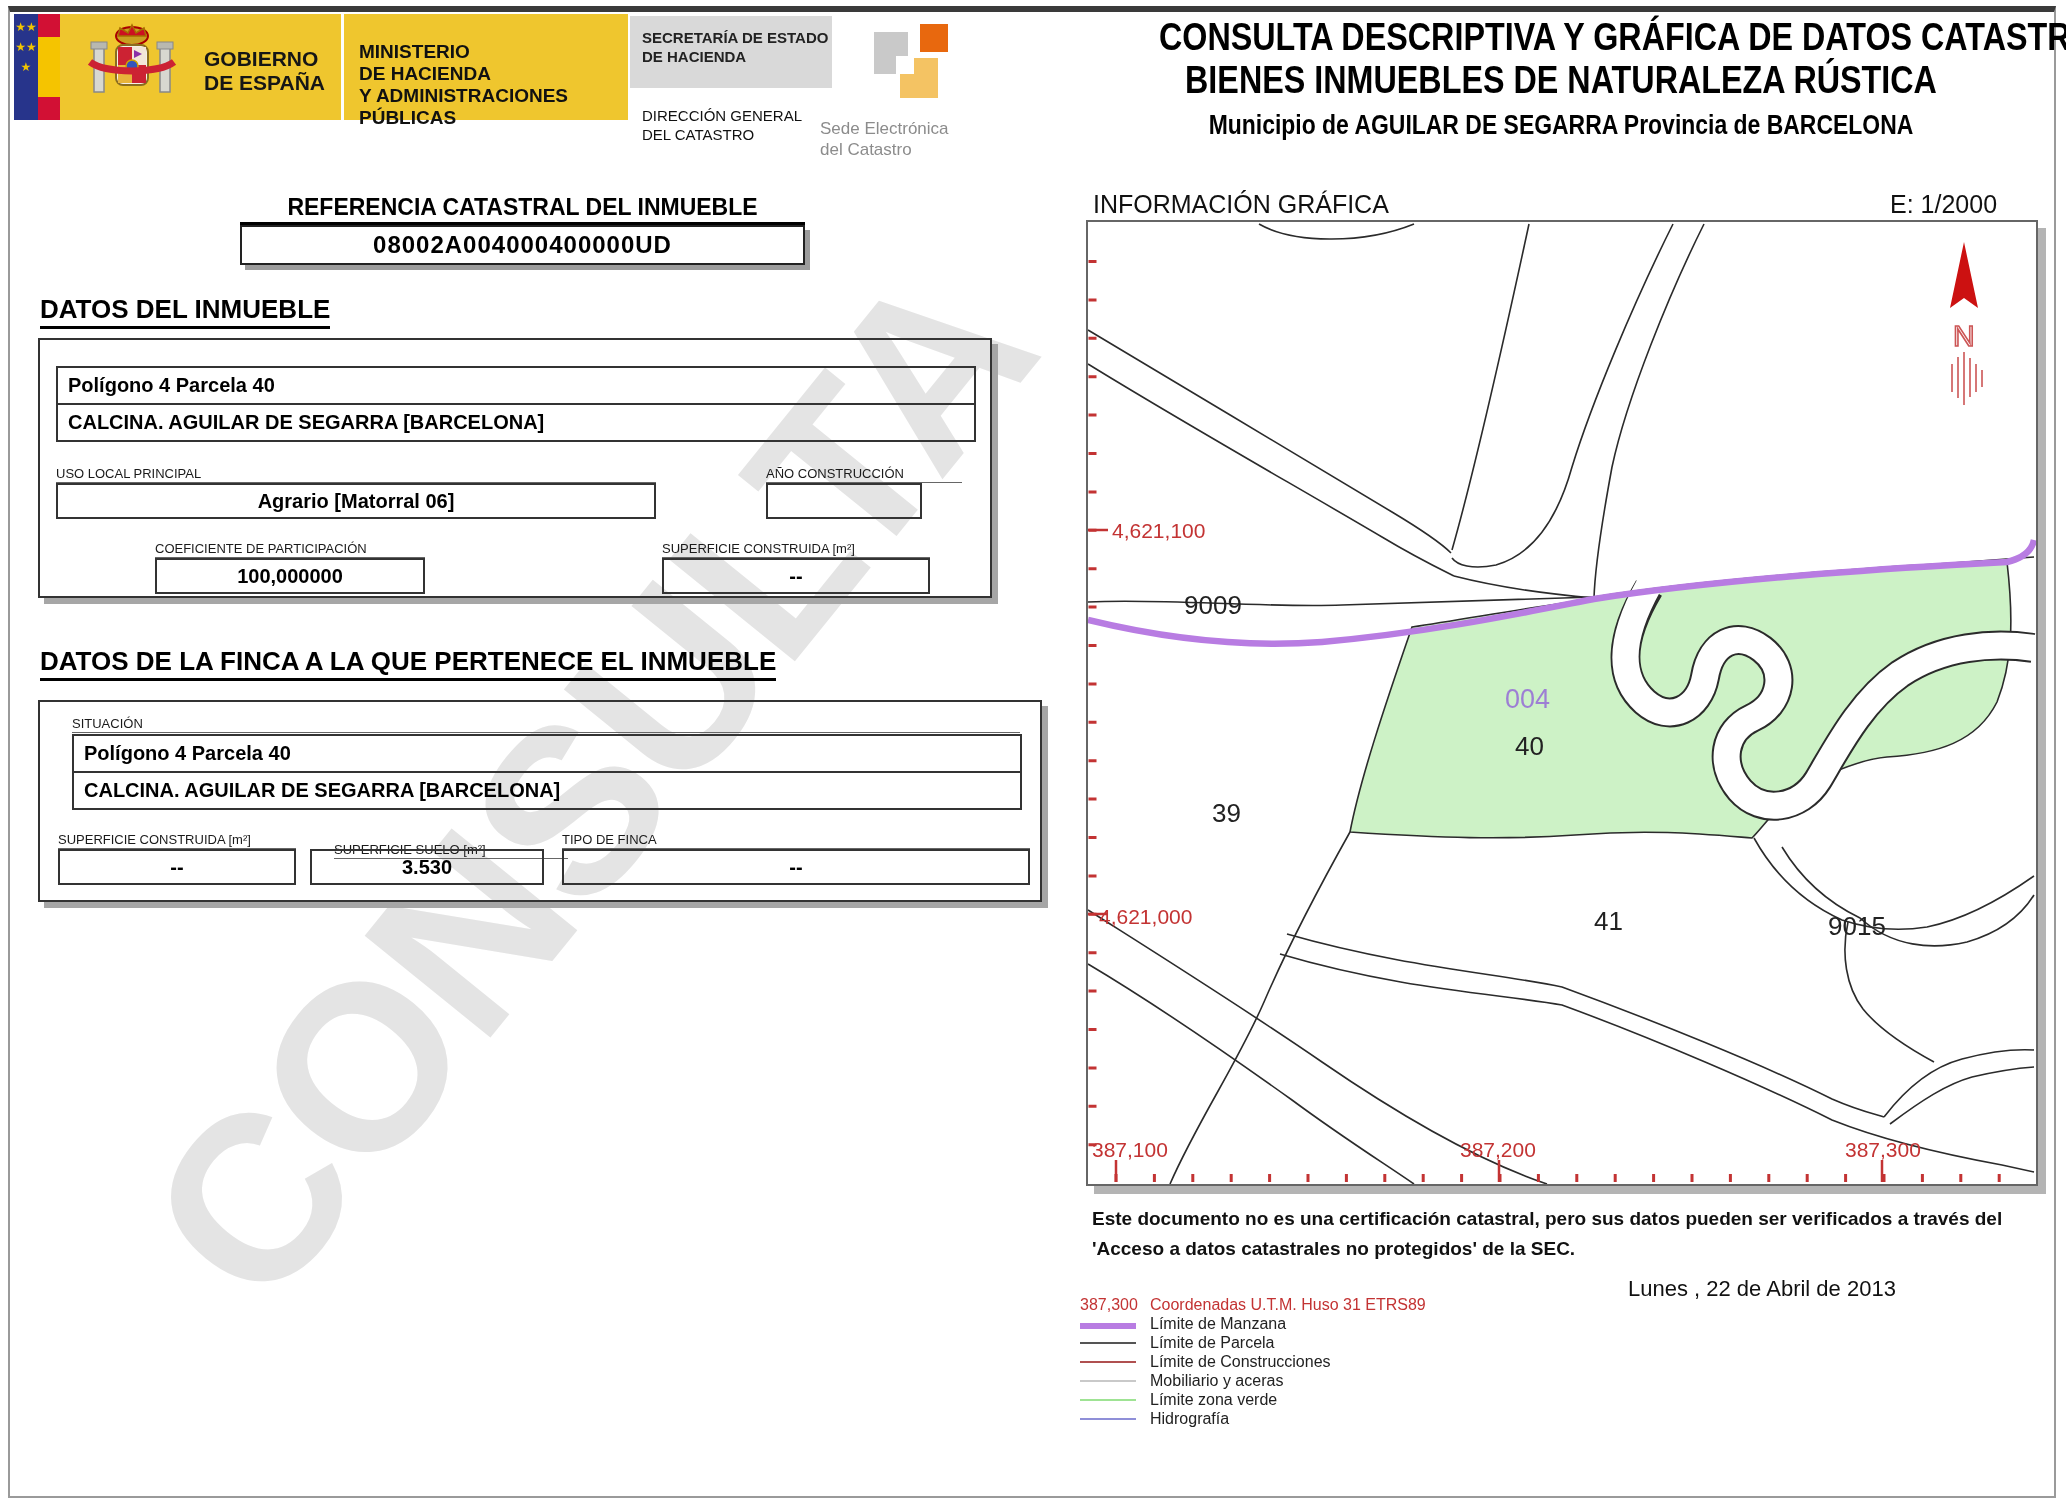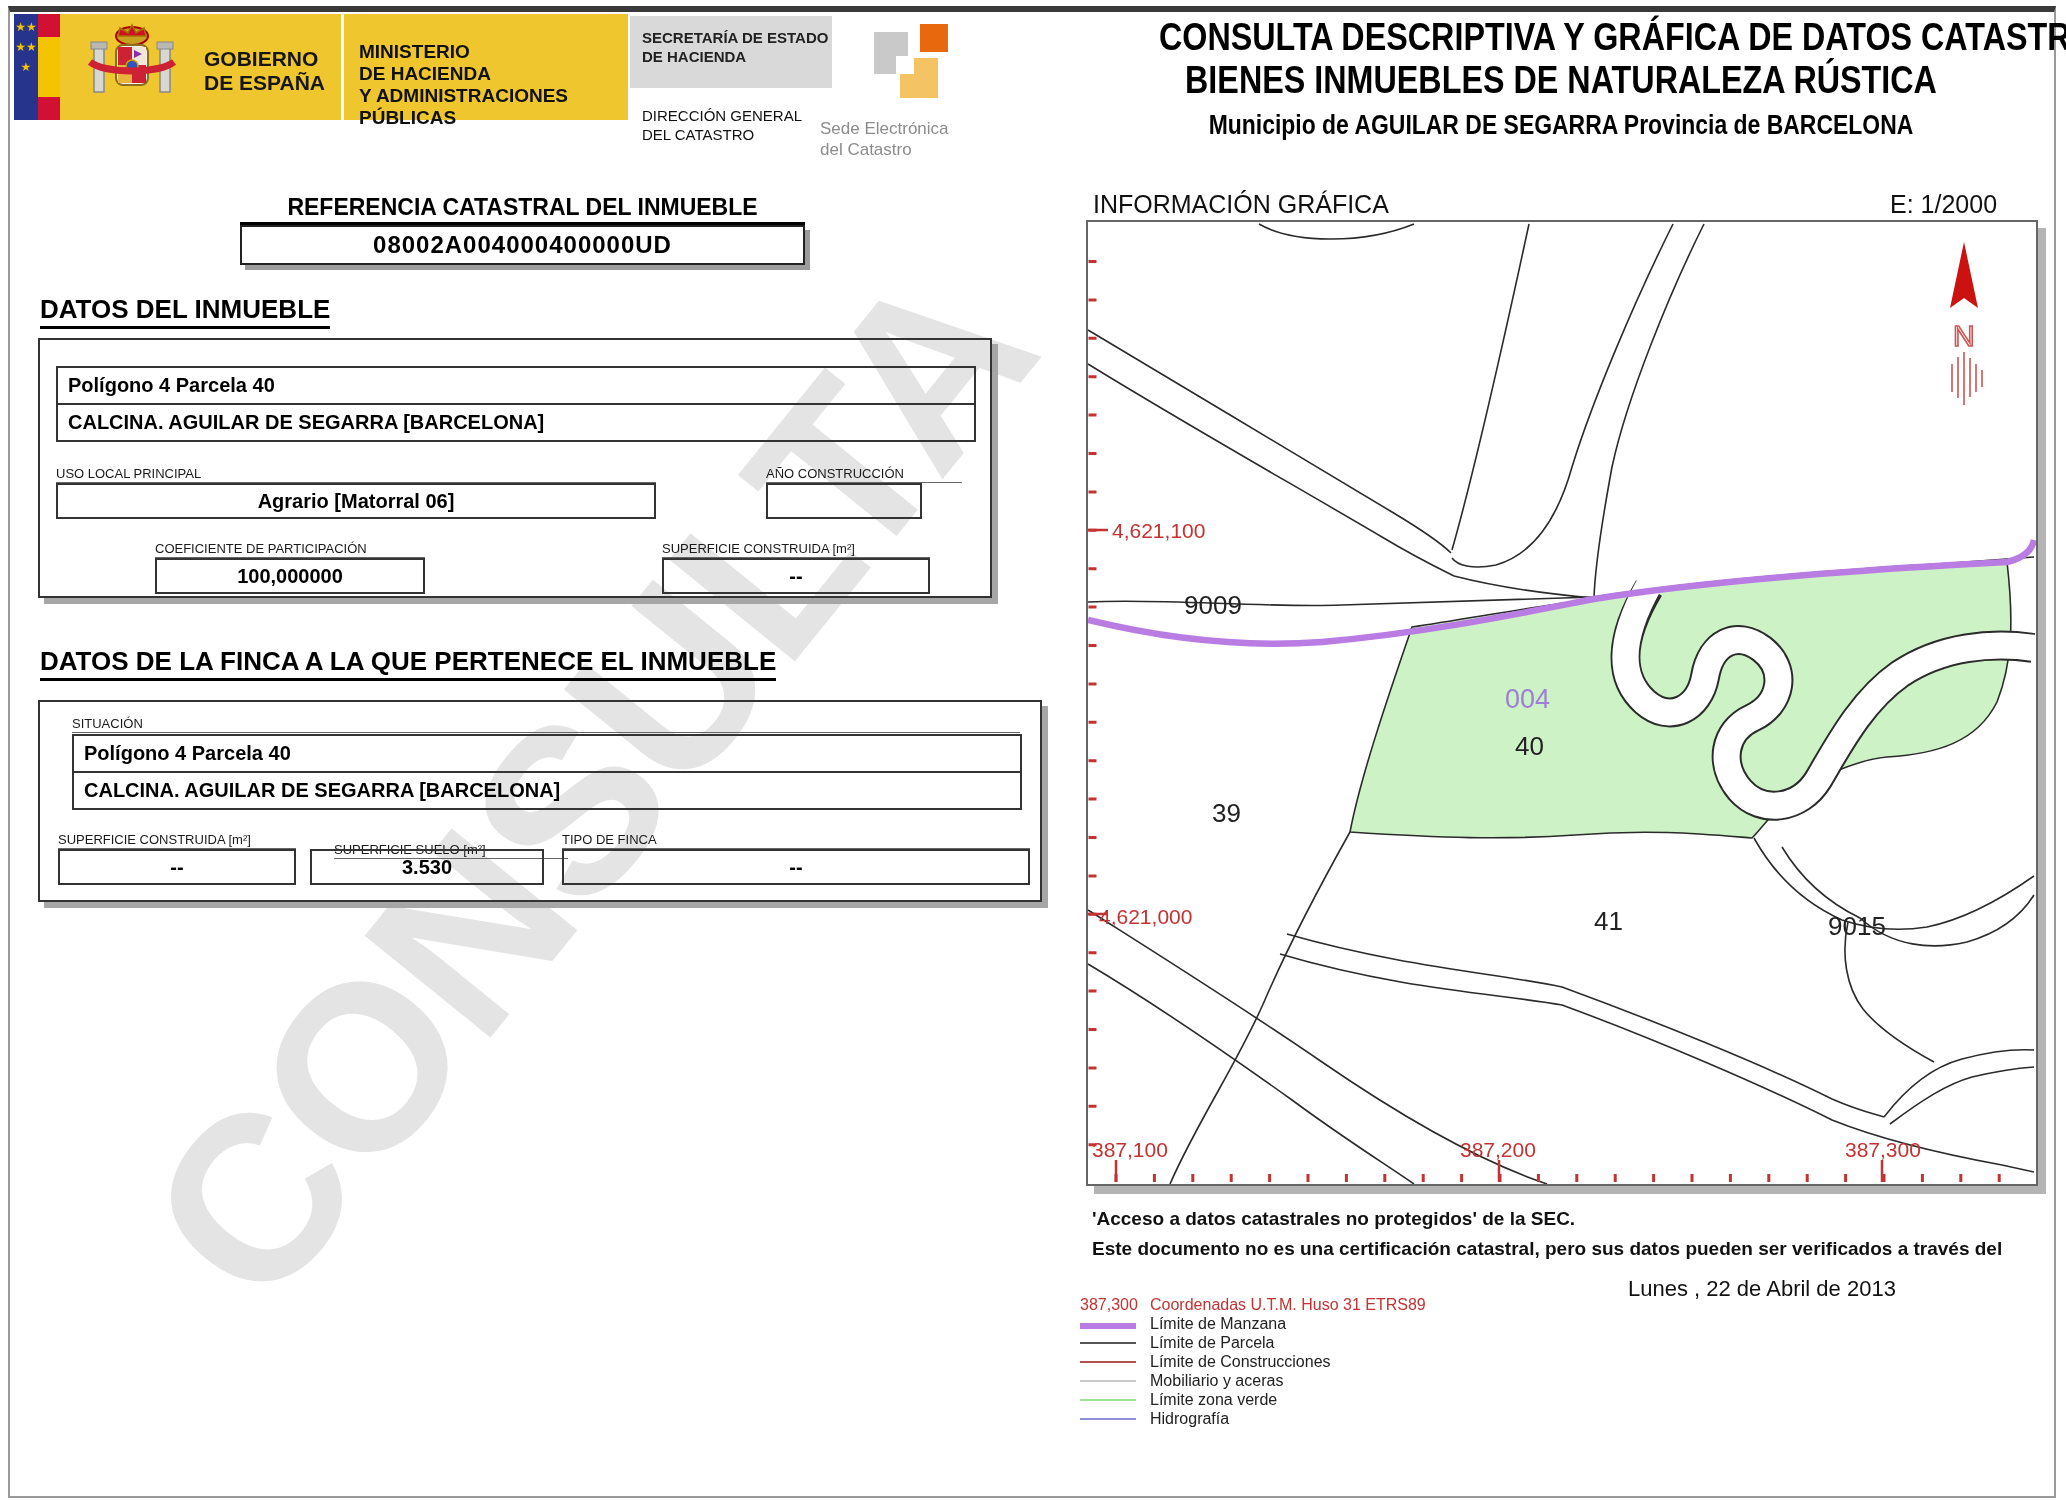--- a/index.html
+++ b/index.html
@@ -245,22 +245,22 @@
             <line x1="1962" y1="350" x2="1962" y2="403"></line>
             <line x1="1968" y1="356" x2="1968" y2="395"></line>
             <line x1="1974" y1="362" x2="1974" y2="390"></line>
             <line x1="1980" y1="368" x2="1980" y2="385"></line>
           </g>
         </g>
       </svg>
     </div>
 
     <div class="disclaimer">
+      <div>Este documento no es una certificación catastral, pero sus datos pueden ser verificados a través del</div>
       <div>'Acceso a datos catastrales no protegidos' de la SEC.</div>
-      <div>Este documento no es una certificación catastral, pero sus datos pueden ser verificados a través del</div>
     </div>
     <div class="docdate">Lunes , 22 de Abril de 2013</div>
 
     <div class="legend">
       <div class="leg-row leg-coord">
         <span class="sample">387,300</span>
         <span class="lab">Coordenadas U.T.M. Huso 31 ETRS89</span>
       </div>
       <div class="leg-row">
         <span class="sw sw0"></span>

